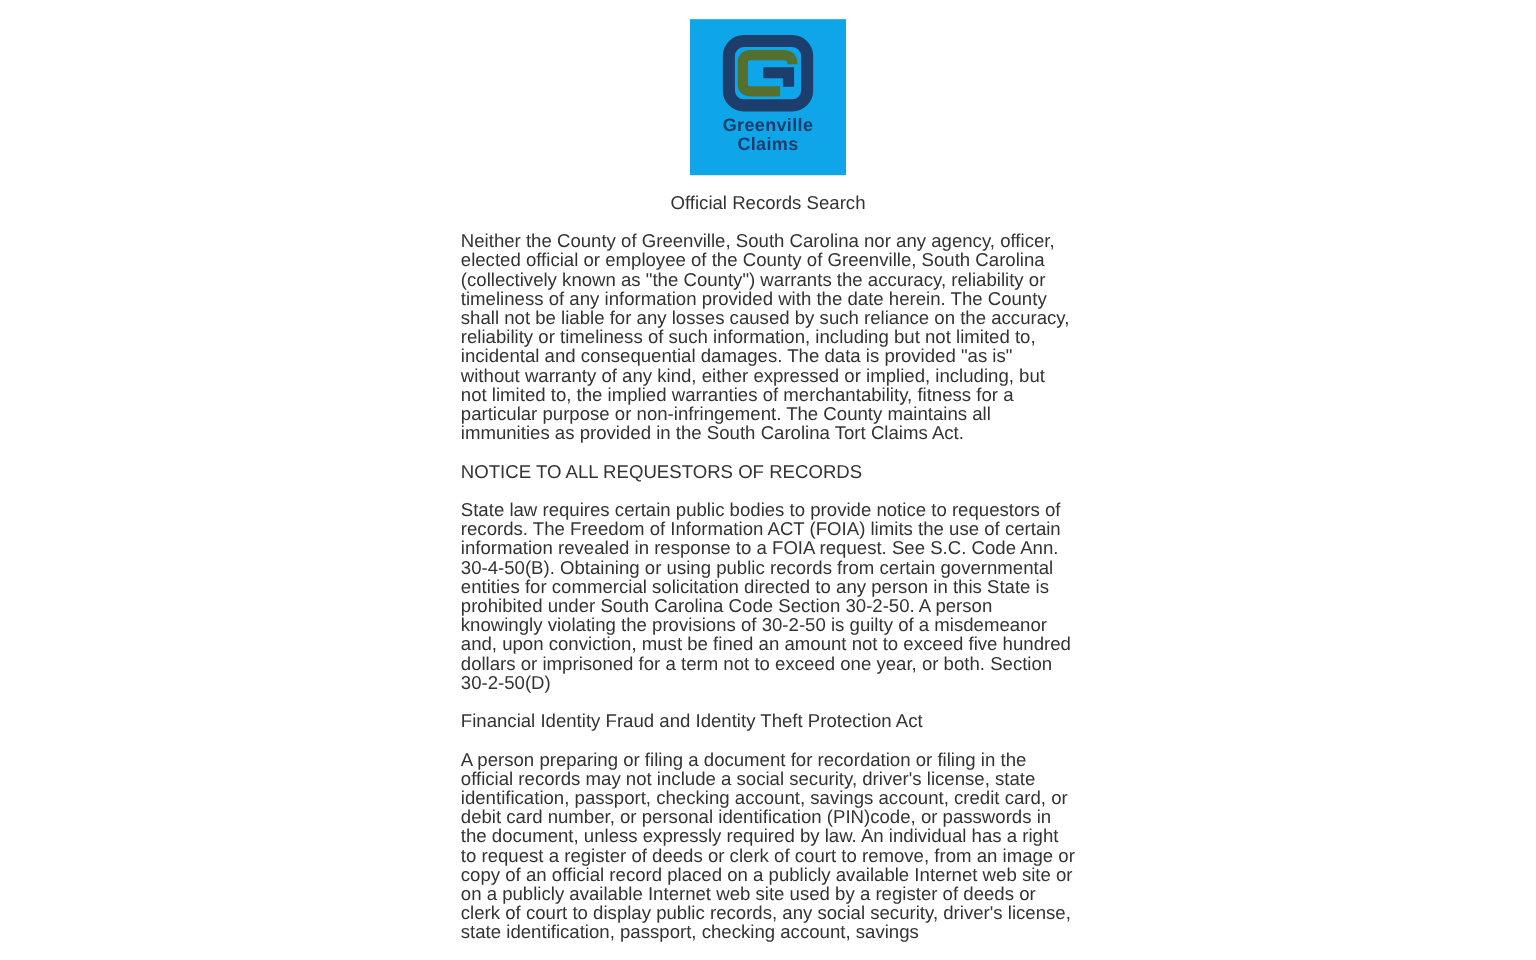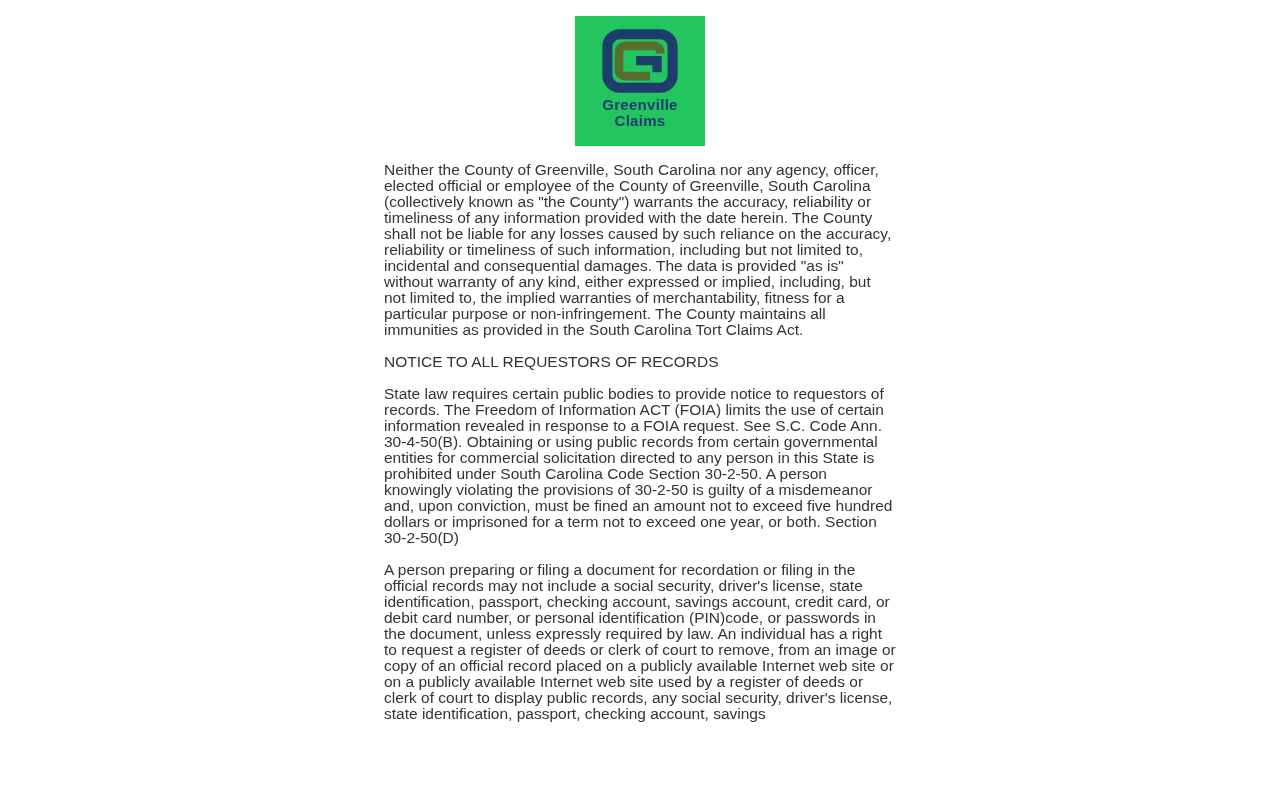--- a/index.html
+++ b/index.html
@@ -16,21 +16,21 @@
   }
   .container {
     width: 512px;
     margin: 0 auto;
     padding-top: 16px;
   }
   .logo-box {
     width: 130px;
     height: 130px;
     margin: 0 auto;
-    background: #22c55e;
+    background: #0ea5e9;
     text-align: center;
     overflow: hidden;
   }
   .logo-box svg {
     display: block;
     margin: 12px auto 3px auto;
   }
   .logo-name {
     font-weight: bold;
     font-size: 15px;
@@ -55,23 +55,25 @@
       <rect x="8" y="8" width="84" height="69" rx="16" fill="none" stroke-width="13" stroke="#1d3e6d"></rect>
       <path d="M76 33 L76 31 Q76 23 66 23 L32 23 Q23 23 23 31 L23 54 Q23 62 32 62 L63 62" fill="none" stroke-width="11" stroke="#55702e"></path>
       <path d="M45 42 L72 42 L72 57" fill="none" stroke-width="12" stroke="#1d3e6d"></path>
     </svg>
     <div class="logo-name">
       <div>Greenville</div>
       <div>Claims</div>
     </div>
   </div>
 
+  <p class="title">Official Records Search</p>
 
   <p>Neither the County of Greenville, South Carolina nor any agency, officer, elected official or employee of the County of Greenville, South Carolina (collectively known as "the County") warrants the accuracy, reliability or timeliness of any information provided with the date herein. The County shall not be liable for any losses caused by such reliance on the accuracy, reliability or timeliness of such information, including but not limited to, incidental and consequential damages. The data is provided "as is" without warranty of any kind, either expressed or implied, including, but not limited to, the implied warranties of merchantability, fitness for a particular purpose or non-infringement. The County maintains all immunities as provided in the South Carolina Tort Claims Act.</p>
 
   <p>NOTICE TO ALL REQUESTORS OF RECORDS</p>
 
   <p>State law requires certain public bodies to provide notice to requestors of records. The Freedom of Information ACT (FOIA) limits the use of certain information revealed in response to a FOIA request. See S.C. Code Ann. 30-4-50(B). Obtaining or using public records from certain governmental entities for commercial solicitation directed to any person in this State is prohibited under South Carolina Code Section 30-2-50. A person knowingly violating the provisions of 30-2-50 is guilty of a misdemeanor and, upon conviction, must be fined an amount not to exceed five hundred dollars or imprisoned for a term not to exceed one year, or both. Section 30-2-50(D)</p>
 
+  <p>Financial Identity Fraud and Identity Theft Protection Act</p>
 
   <p>A person preparing or filing a document for recordation or filing in the official records may not include a social security, driver's license, state identification, passport, checking account, savings account, credit card, or debit card number, or personal identification (PIN)code, or passwords in the document, unless expressly required by law. An individual has a right to request a register of deeds or clerk of court to remove, from an image or copy of an official record placed on a publicly available Internet web site or on a publicly available Internet web site used by a register of deeds or clerk of court to display public records, any social security, driver's license, state identification, passport, checking account, savings</p>
 
 </div>
 
 </body></html>

